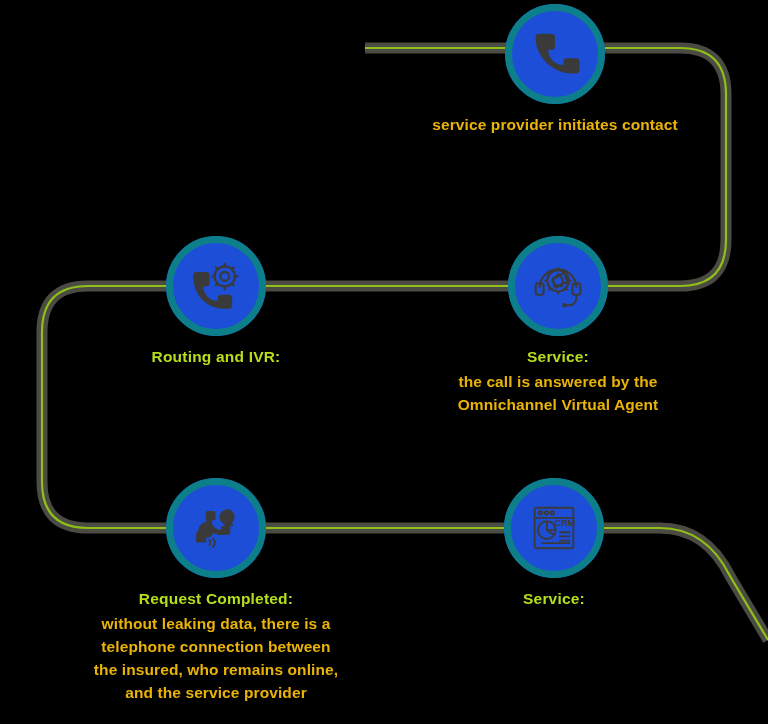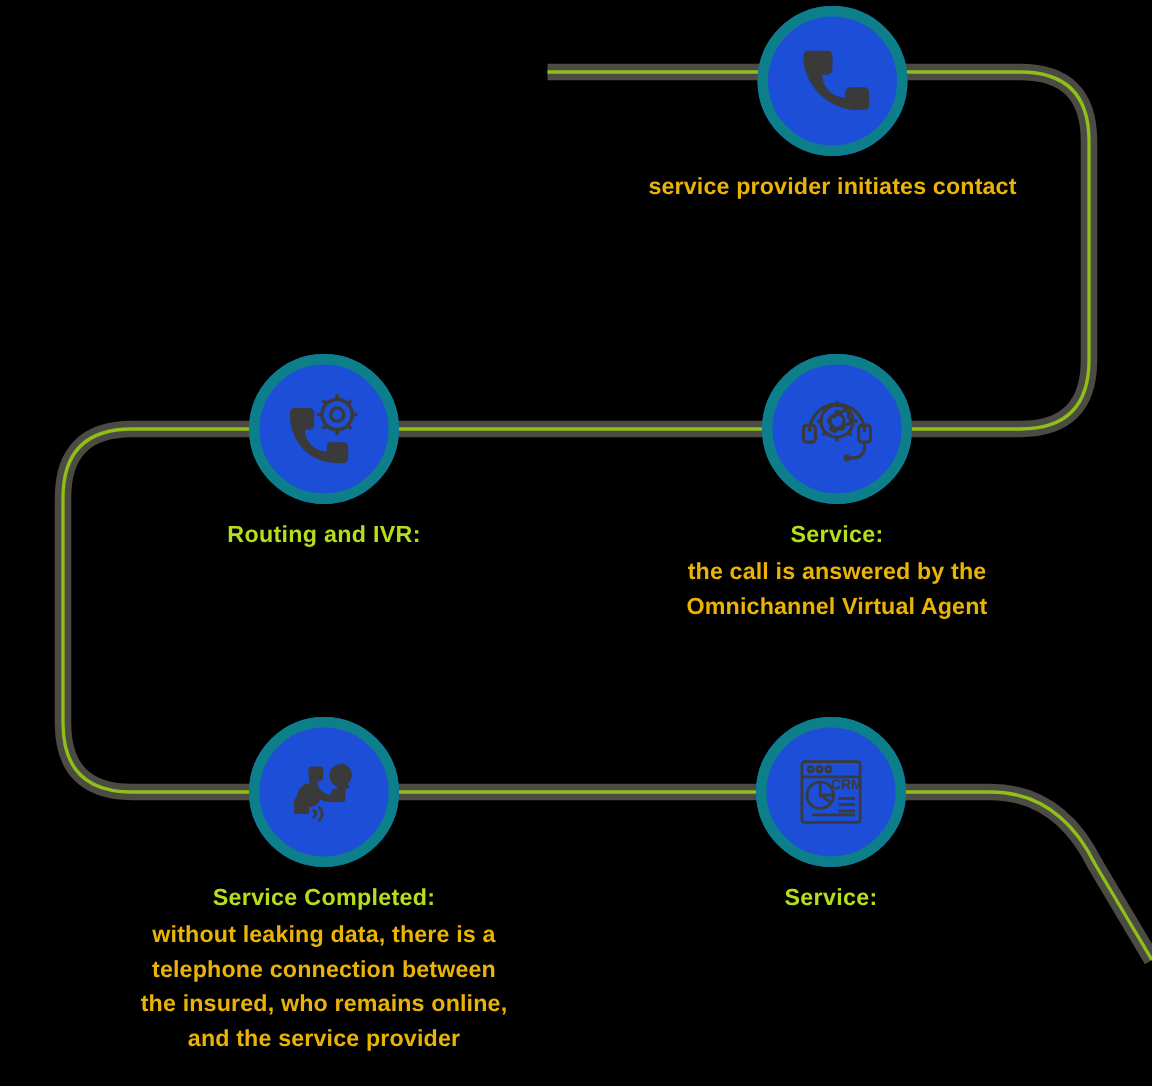--- a/index.html
+++ b/index.html
@@ -205,18 +205,18 @@
           </g>
 
           <path d="M28.5 21 h5.5 a2.4 2.4 0 0 1 2.4 2.4 v6.5 a2.4 2.4 0 0 1 -2.4 2.4 h-2.4
                    c0 6.2 5 11.2 11.2 11.2 v-2.4 a2.4 2.4 0 0 1 2.4 -2.4 h6.5
                    a2.4 2.4 0 0 1 2.4 2.4 v5.8 a2.4 2.4 0 0 1 -2.4 2.4 h-3.2
                    C33 51.3 24.5 42.8 24.5 24.4 v-1 a2.4 2.4 0 0 1 2.4 -2.4 z" fill="#3a3a3a" transform="translate(-2,-6) scale(0.92)"></path>
         </svg>
       </div>
     </div>
     <div class="labels">
-      <p class="title">Service Completed:</p>
+      <p class="title">Request Completed:</p>
       <p class="desc">without leaking data, there is a<br>telephone connection between<br>the insured, who remains online,<br>and the service provider</p>
     </div>
   </div>
 
 </div>
 
 </body></html>

